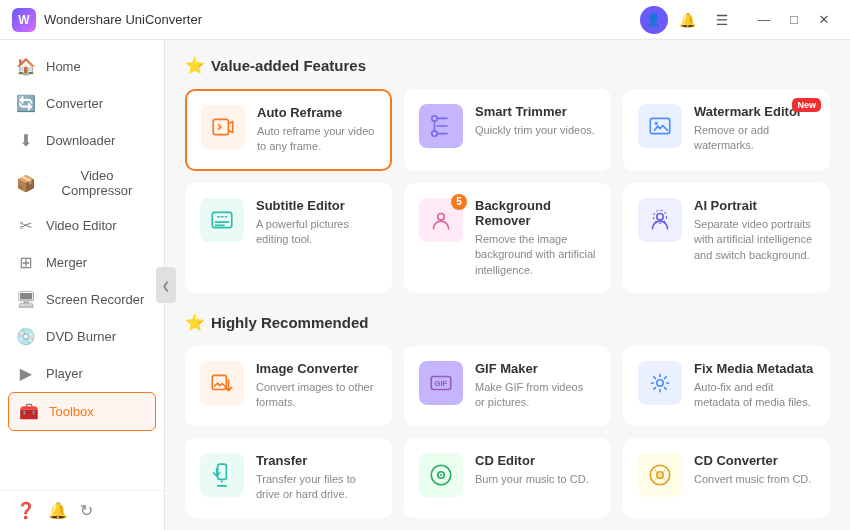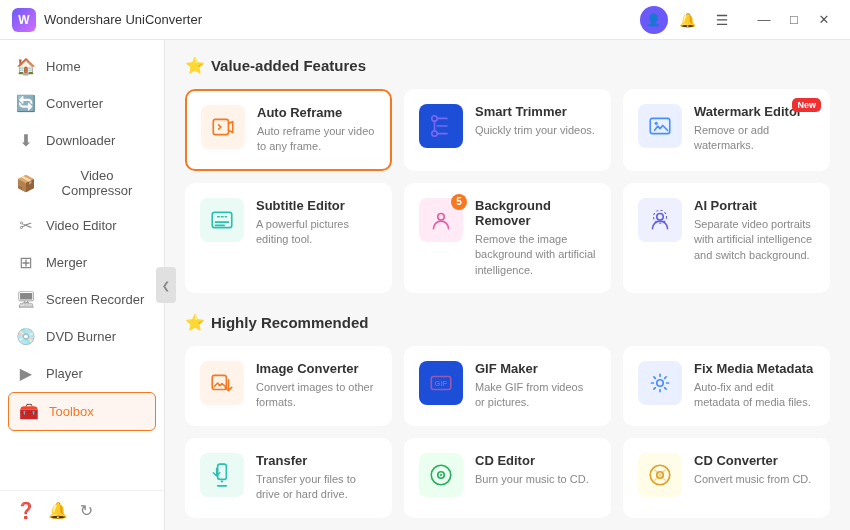--- a/index.html
+++ b/index.html
@@ -228,21 +228,21 @@
       width: 44px;
       height: 44px;
       border-radius: 8px;
       display: flex;
       align-items: center;
       justify-content: center;
       flex-shrink: 0;
       font-size: 22px;
     }
     .feature-icon-wrap.orange { background: #fff3ea; }
-    .feature-icon-wrap.purple { background: #1d4ed8; }
+    .feature-icon-wrap.purple { background: #c4b5fd; }
     .feature-icon-wrap.blue { background: #eaf0ff; }
     .feature-icon-wrap.green { background: #eafff0; }
     .feature-icon-wrap.teal { background: #eafaf5; }
     .feature-icon-wrap.pink { background: #ffeaf5; }
     .feature-icon-wrap.indigo { background: #eef0ff; }
     .feature-icon-wrap.yellow { background: #fffde8; }
     .feature-text {}
     .feature-name {
       font-size: 13px;
       font-weight: 600;

